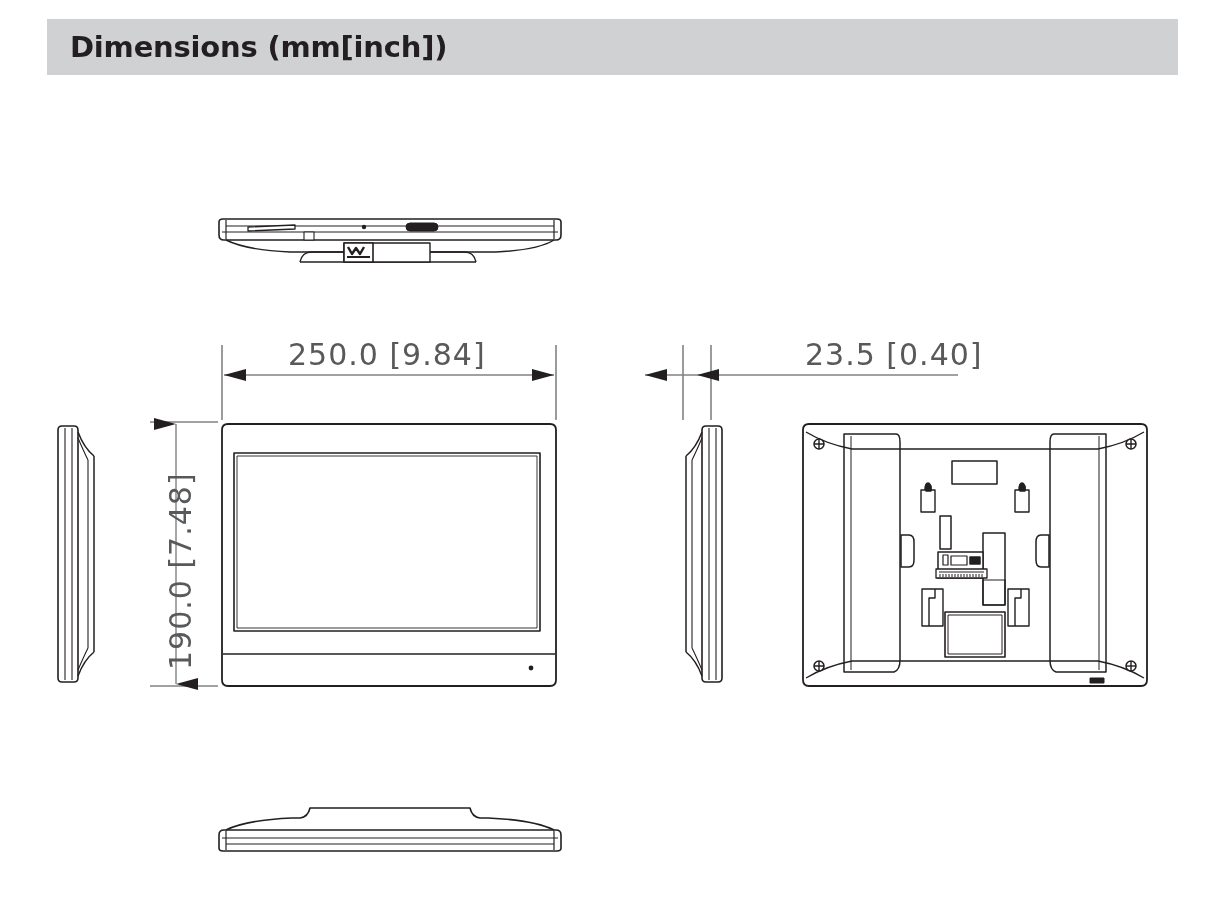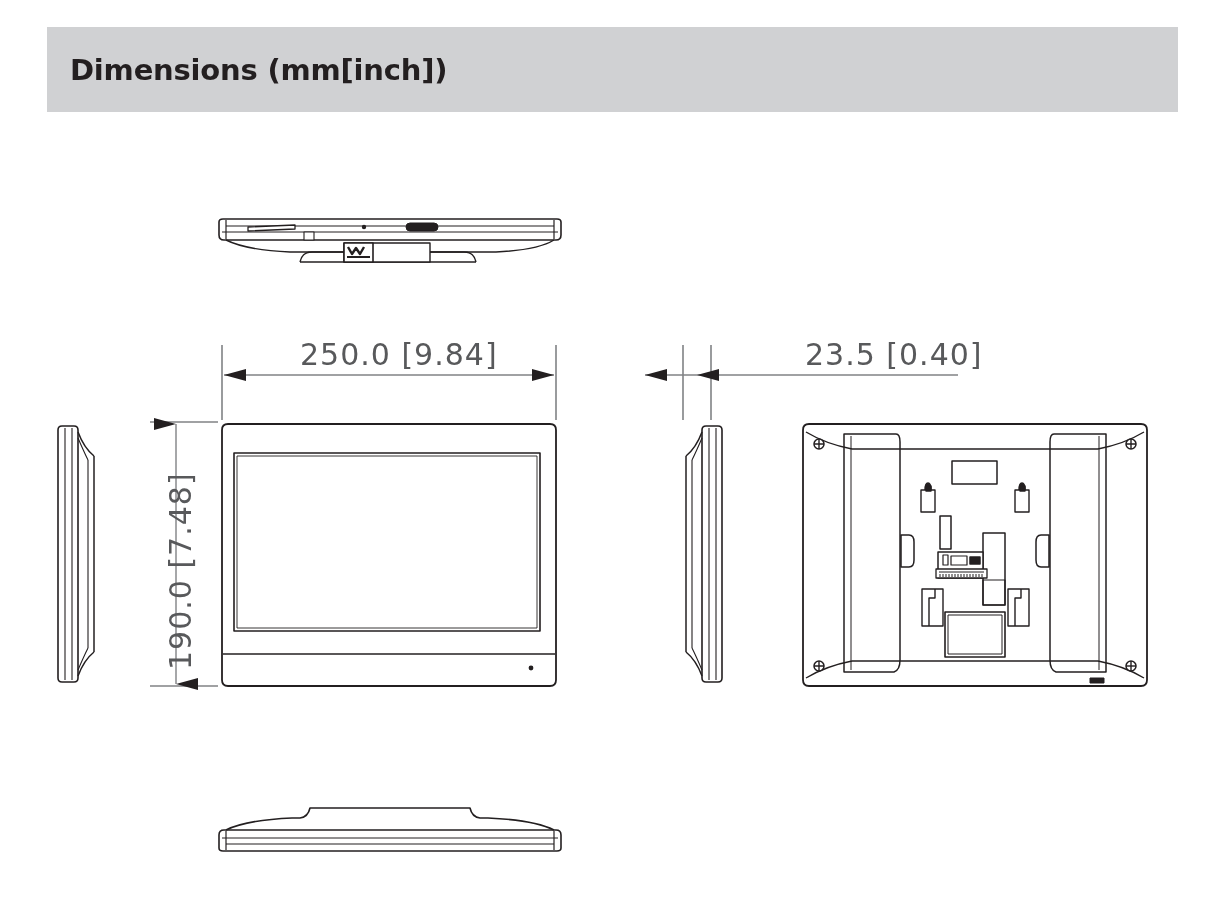--- a/index.html
+++ b/index.html
@@ -19,23 +19,23 @@
     position: absolute;
     left: 0; top: 0;
     width: 1223px;
     height: 920px;
     background: #ffffff;
   }
   
   #header-bar {
     position: absolute;
     left: 47px;
-    top: 27px;
+    top: 19px;
     width: 1131px;
-    height: 85px;
+    height: 56px;
     background: #d0d1d3;
   }
   #header-title {
     position: absolute;
     left: 23px;
     top: 50%;
     transform: translateY(-50%);
     font-family: "DejaVu Sans", sans-serif;
     font-size: 29px;
     font-weight: bold;
@@ -55,21 +55,20 @@
     position: absolute;
     font-family: "DejaVu Sans", sans-serif;
     font-size: 30px;
     color: #58595b;
     white-space: nowrap;
     letter-spacing: 1px;
   }
   #dim-width-label {
     left: 288px;
     top: 337px;
-    margin-left: 12px;
   }
   #dim-depth-label {
     left: 805px;
     top: 337px;
   }
   #dim-height-label {
     left: 0px;
     top: 0px;
     transform-origin: left top;
     transform: translate(163px, 670px) rotate(-90deg);

